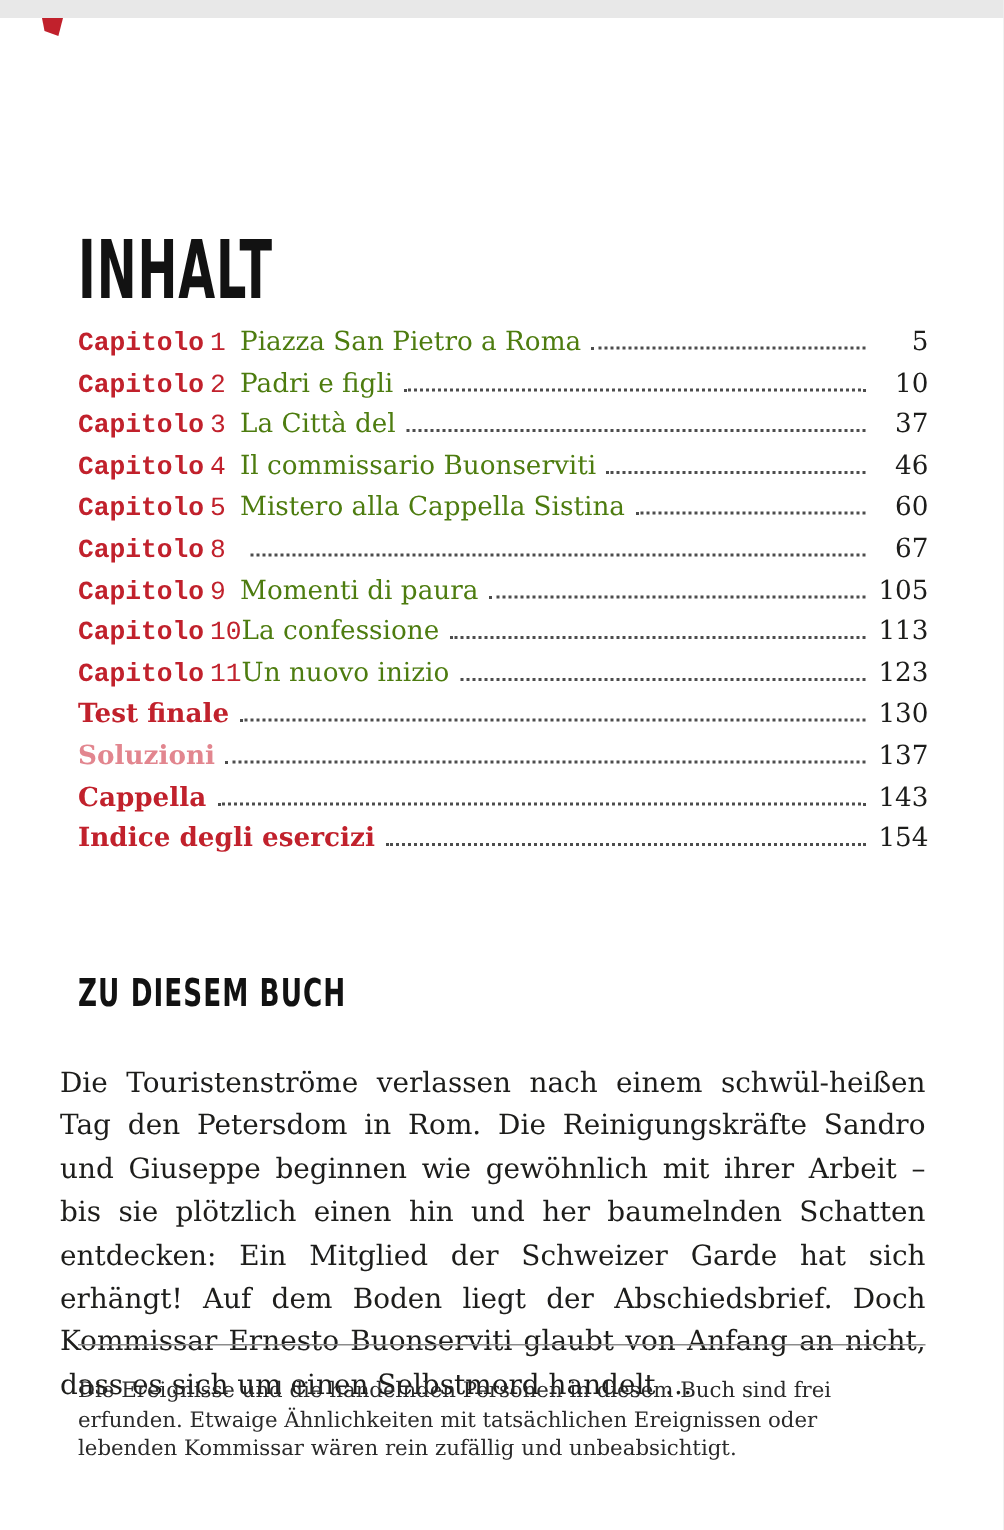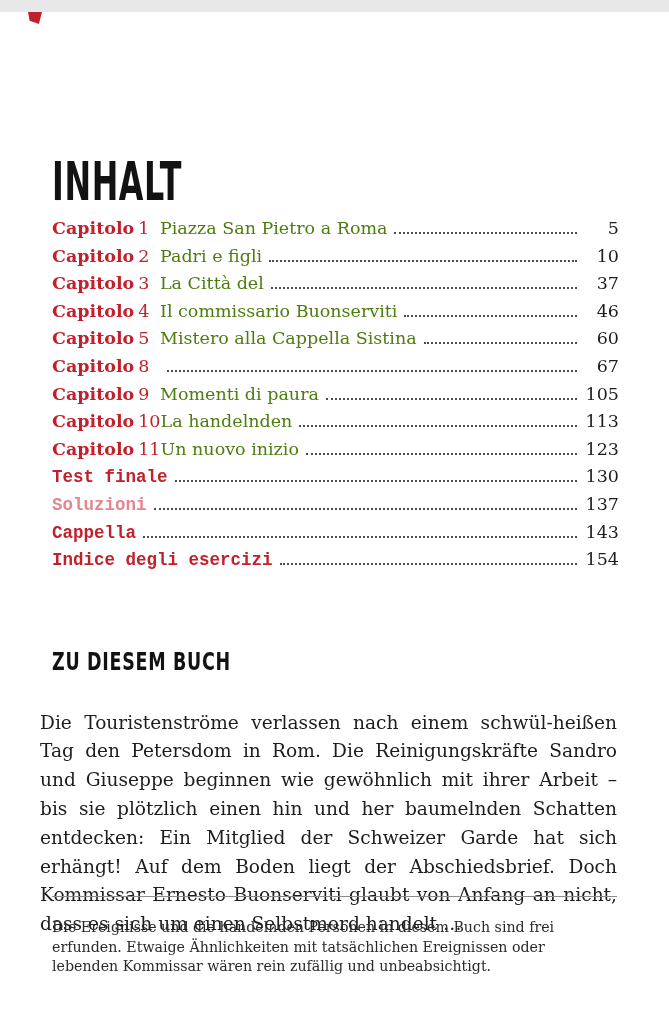--- a/index.html
+++ b/index.html
@@ -29,23 +29,23 @@
     letter-spacing:1px;
   }
   .heading-inhalt { left:52px; top:142px; font-size:53px; transform:scale(0.60,1.02); }
   .heading-zdb    { left:52px; top:637px; font-size:25px; transform:scale(0.70,1.02); }
 
   .toc { position:absolute; left:52px; right:50px; top:206px; }
   .toc-row {
     display:flex; align-items:baseline;
     height:27.6px; font-size:17.5px;
   }
-  .toc-label-fixed { flex:0 0 108px; color:#c1212c; font-weight:bold; white-space:nowrap; }
+  .toc-label-fixed { flex:0 0 108px; color:#c1212c; font-weight:bold; white-space:nowrap;font-family:Liberation Mono, monospace; }
   .chap-num { font-weight:normal; margin-left:4px; }
-  .toc-label-solo { flex:0 0 auto; color:#c1212c; font-weight:bold; white-space:nowrap;font-family:Liberation Mono, monospace; }
+  .toc-label-solo { flex:0 0 auto; color:#c1212c; font-weight:bold; white-space:nowrap; }
   .toc-label-solo.muted { color:#e2868f; }
   .toc-title { flex:0 0 auto; color:#4d7c0f; white-space:nowrap; }
   .dots {
     flex:1 1 auto; min-width:14px;
     border-bottom:2px dotted #4d4d4d;
     margin:0 4px 0 7px;
     height:1px;
   }
   .pg { flex:0 0 38px; text-align:right; color:#1d1d1b; }
 
@@ -120,21 +120,21 @@
 
     <div class="toc-row">
       <span class="toc-label-fixed"><span>Capitolo</span><span class="chap-num">9</span></span>
       <span class="toc-title">Momenti di paura</span>
       <span class="dots"></span>
       <span class="pg">105</span>
     </div>
 
     <div class="toc-row">
       <span class="toc-label-fixed"><span>Capitolo</span><span class="chap-num">10</span></span>
-      <span class="toc-title">La handelnden</span>
+      <span class="toc-title">La confessione</span>
       <span class="dots"></span>
       <span class="pg">113</span>
     </div>
 
     <div class="toc-row">
       <span class="toc-label-fixed"><span>Capitolo</span><span class="chap-num">11</span></span>
       <span class="toc-title">Un nuovo inizio</span>
       <span class="dots"></span>
       <span class="pg">123</span>
     </div>

